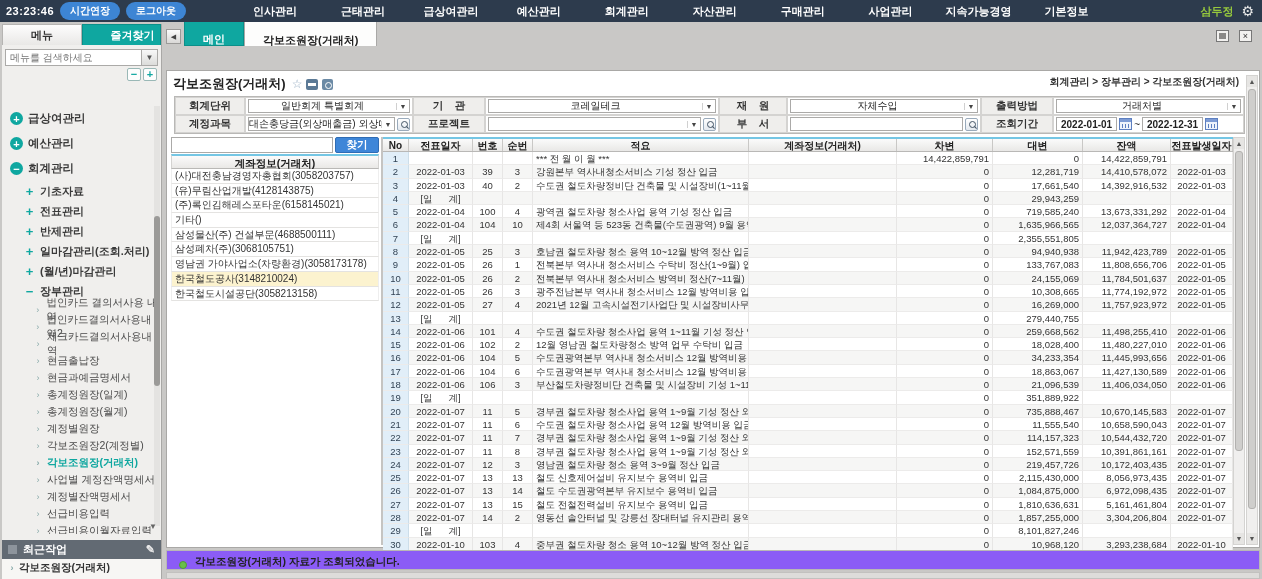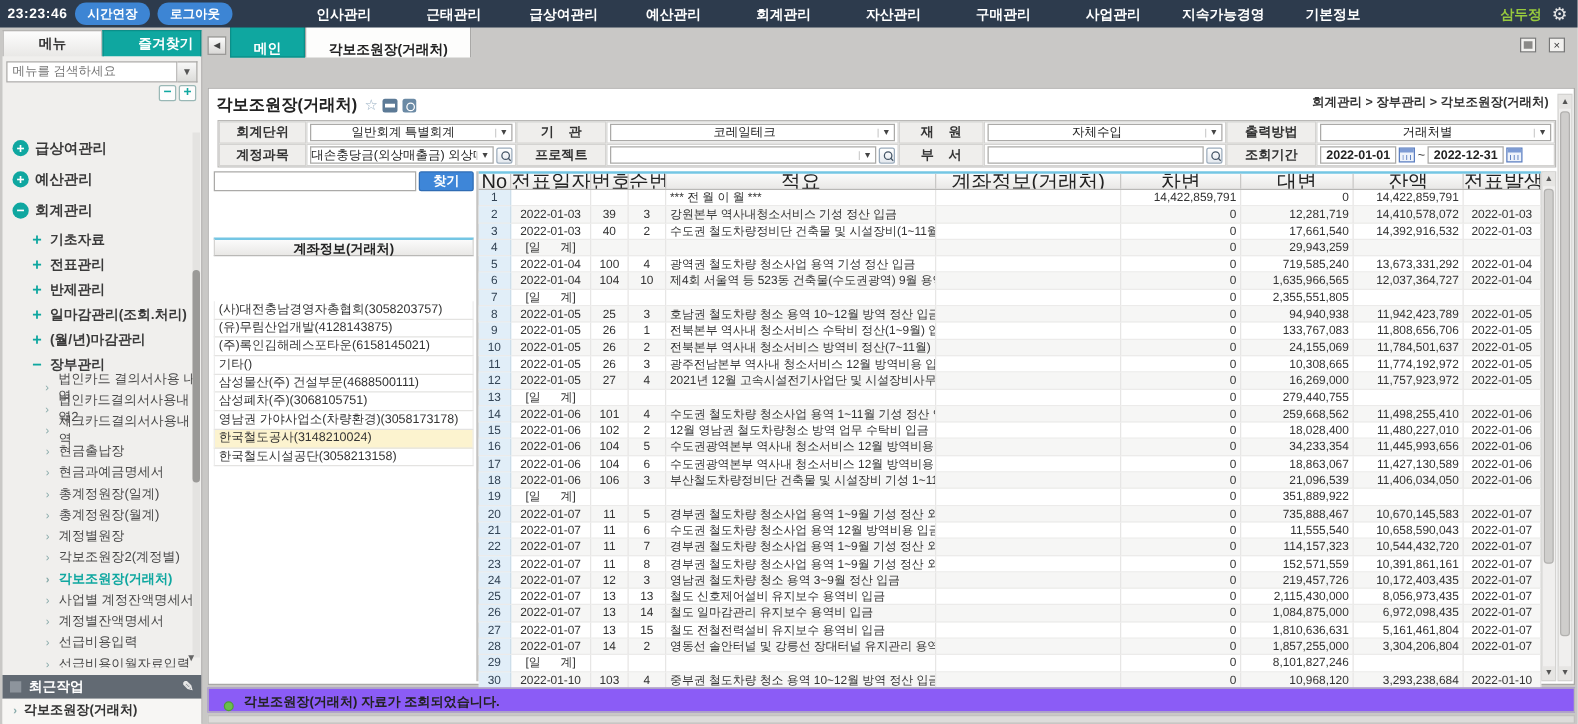--- a/index.html
+++ b/index.html
@@ -78,32 +78,32 @@
   .mag:before { content:""; position:absolute; left:3px; top:2px; width:5px; height:5px; border:1px solid #456; border-radius:50%;}
   .mag:after { content:""; position:absolute; left:8px; top:8px; width:3px; height:1px; background:#456; transform:rotate(45deg);}
   .cal { width:13px; height:12px; border:1px solid #5d7fc0; background:#eef3fb; position:relative; cursor:pointer;}
   .cal:before { content:""; position:absolute; top:0; left:0; right:0; height:3px; background:#7d9bd4;}
   .cal:after { content:""; position:absolute; left:2px; top:5px; width:8px; height:4px;
      background:linear-gradient(90deg,#5d7fc0 1px,transparent 1px) 0 0/3px 2px; }
   .datebox { height:14px; border:1px solid #abaaa8; background:#fff; font-size:10px; display:flex; align-items:center; justify-content:center; padding:0 4px; color:#222; font-weight:bold;}
   .tilde { font-size:10px; color:#333; }
   
   #work { position:absolute; left:4px; right:14px; top:66px; bottom:2px; display:flex; }
-  #vendors { width:212px; display:flex; flex-direction:column; border-right:2px solid #c5c4c2; padding-right:2px;gap:36px;}
+  #vendors { width:212px; display:flex; flex-direction:column; border-right:2px solid #c5c4c2; padding-right:2px;}
   #vfind { display:flex; height:16px; margin-bottom:1px;}
   #vfind input { flex:1; border:1px solid #abaaa8; min-width:0; }
   #vfind button { width:44px; margin-left:2px; background:#3e86d8; border:1px solid #2f6cb4; color:#fff; font-size:10.5px; font-weight:bold; cursor:pointer; border-radius:2px;}
   #vhead { height:15px; border-top:2px solid #74c6e4; border-bottom:1px solid #b9b8b6; border-left:1px solid #d4d3d1; border-right:1px solid #d4d3d1; background:linear-gradient(#fbfbfb,#e9e8e6); font-size:10.5px; font-weight:bold; color:#222; text-align:center; line-height:14px;}
   .vitem { height:14.7px; font-size:10px; color:#333; line-height:14.7px; padding:0 3px; border-bottom:1px solid #e4e3e1; border-left:1px solid #eee; border-right:1px solid #eee; white-space:nowrap; overflow:hidden; cursor:pointer;}
   .vitem.sel { background:#fcf3cf; }
   #vrest { flex:1; background:#fff; }
   #grid { flex:1; display:flex; flex-direction:column; min-width:0;}
   .trow, #ghead { display:grid; grid-template-columns:26px 64px 30px 30px minmax(0,1fr) 148px 96px 90px 88px 62px; }
   #ghead { height:15px; border-top:2px solid #74c6e4; background:linear-gradient(#fbfbfb,#e9e8e6); border-bottom:1px solid #b9b8b6;}
-  #ghead .hcell { font-size:16px; font-weight:normal; color:#222; text-align:center; line-height:13px; border-right:1px solid #c9c8c6; overflow:hidden; white-space:nowrap;}
+  #ghead .hcell { font-size:10px; font-weight:bold; color:#222; text-align:center; line-height:13px; border-right:1px solid #c9c8c6; overflow:hidden; white-space:nowrap;}
   .trow { height:13.3px; }
   .trow:nth-child(even) { background:#f6f6f5; }
   .tcell { font-size:9.5px; color:#333; line-height:13.3px; border-right:1px solid #e7e6e5; border-bottom:1px solid #ecebea; padding:0 3px; white-space:pre; overflow:hidden; }
   .tcell.no { background:#e1eef8; text-align:center; color:#345; border-right:1px solid #cddeea;}
   .tcell.ctr { text-align:center; }
   .tcell.num { text-align:right; }
   
   .sbar { width:12px; background:#f0efee; border:1px solid #d4d3d1; position:relative; }
   .sbar .ar { position:absolute; left:0; width:100%; height:11px; background:#e6e5e3; color:#555; font-size:7px; text-align:center; line-height:11px; cursor:pointer;}
   .sbar .ar.up { top:0; } .sbar .ar.dn { bottom:0; }
@@ -690,21 +690,21 @@
               <div class="tcell num">0</div>
               <div class="tcell num">2,115,430,000</div>
               <div class="tcell num">8,056,973,435</div>
               <div class="tcell ctr">2022-01-07</div>
             </div>
             <div class="trow">
               <div class="tcell no">26</div>
               <div class="tcell ctr">2022-01-07</div>
               <div class="tcell ctr">13</div>
               <div class="tcell ctr">14</div>
-              <div class="tcell ">철도 일마감관리 유지보수 용역비 입금</div>
+              <div class="tcell ">철도 수도권광역본부 유지보수 용역비 입금</div>
               <div class="tcell "></div>
               <div class="tcell num">0</div>
               <div class="tcell num">1,084,875,000</div>
               <div class="tcell num">6,972,098,435</div>
               <div class="tcell ctr">2022-01-07</div>
             </div>
             <div class="trow">
               <div class="tcell no">27</div>
               <div class="tcell ctr">2022-01-07</div>
               <div class="tcell ctr">13</div>

